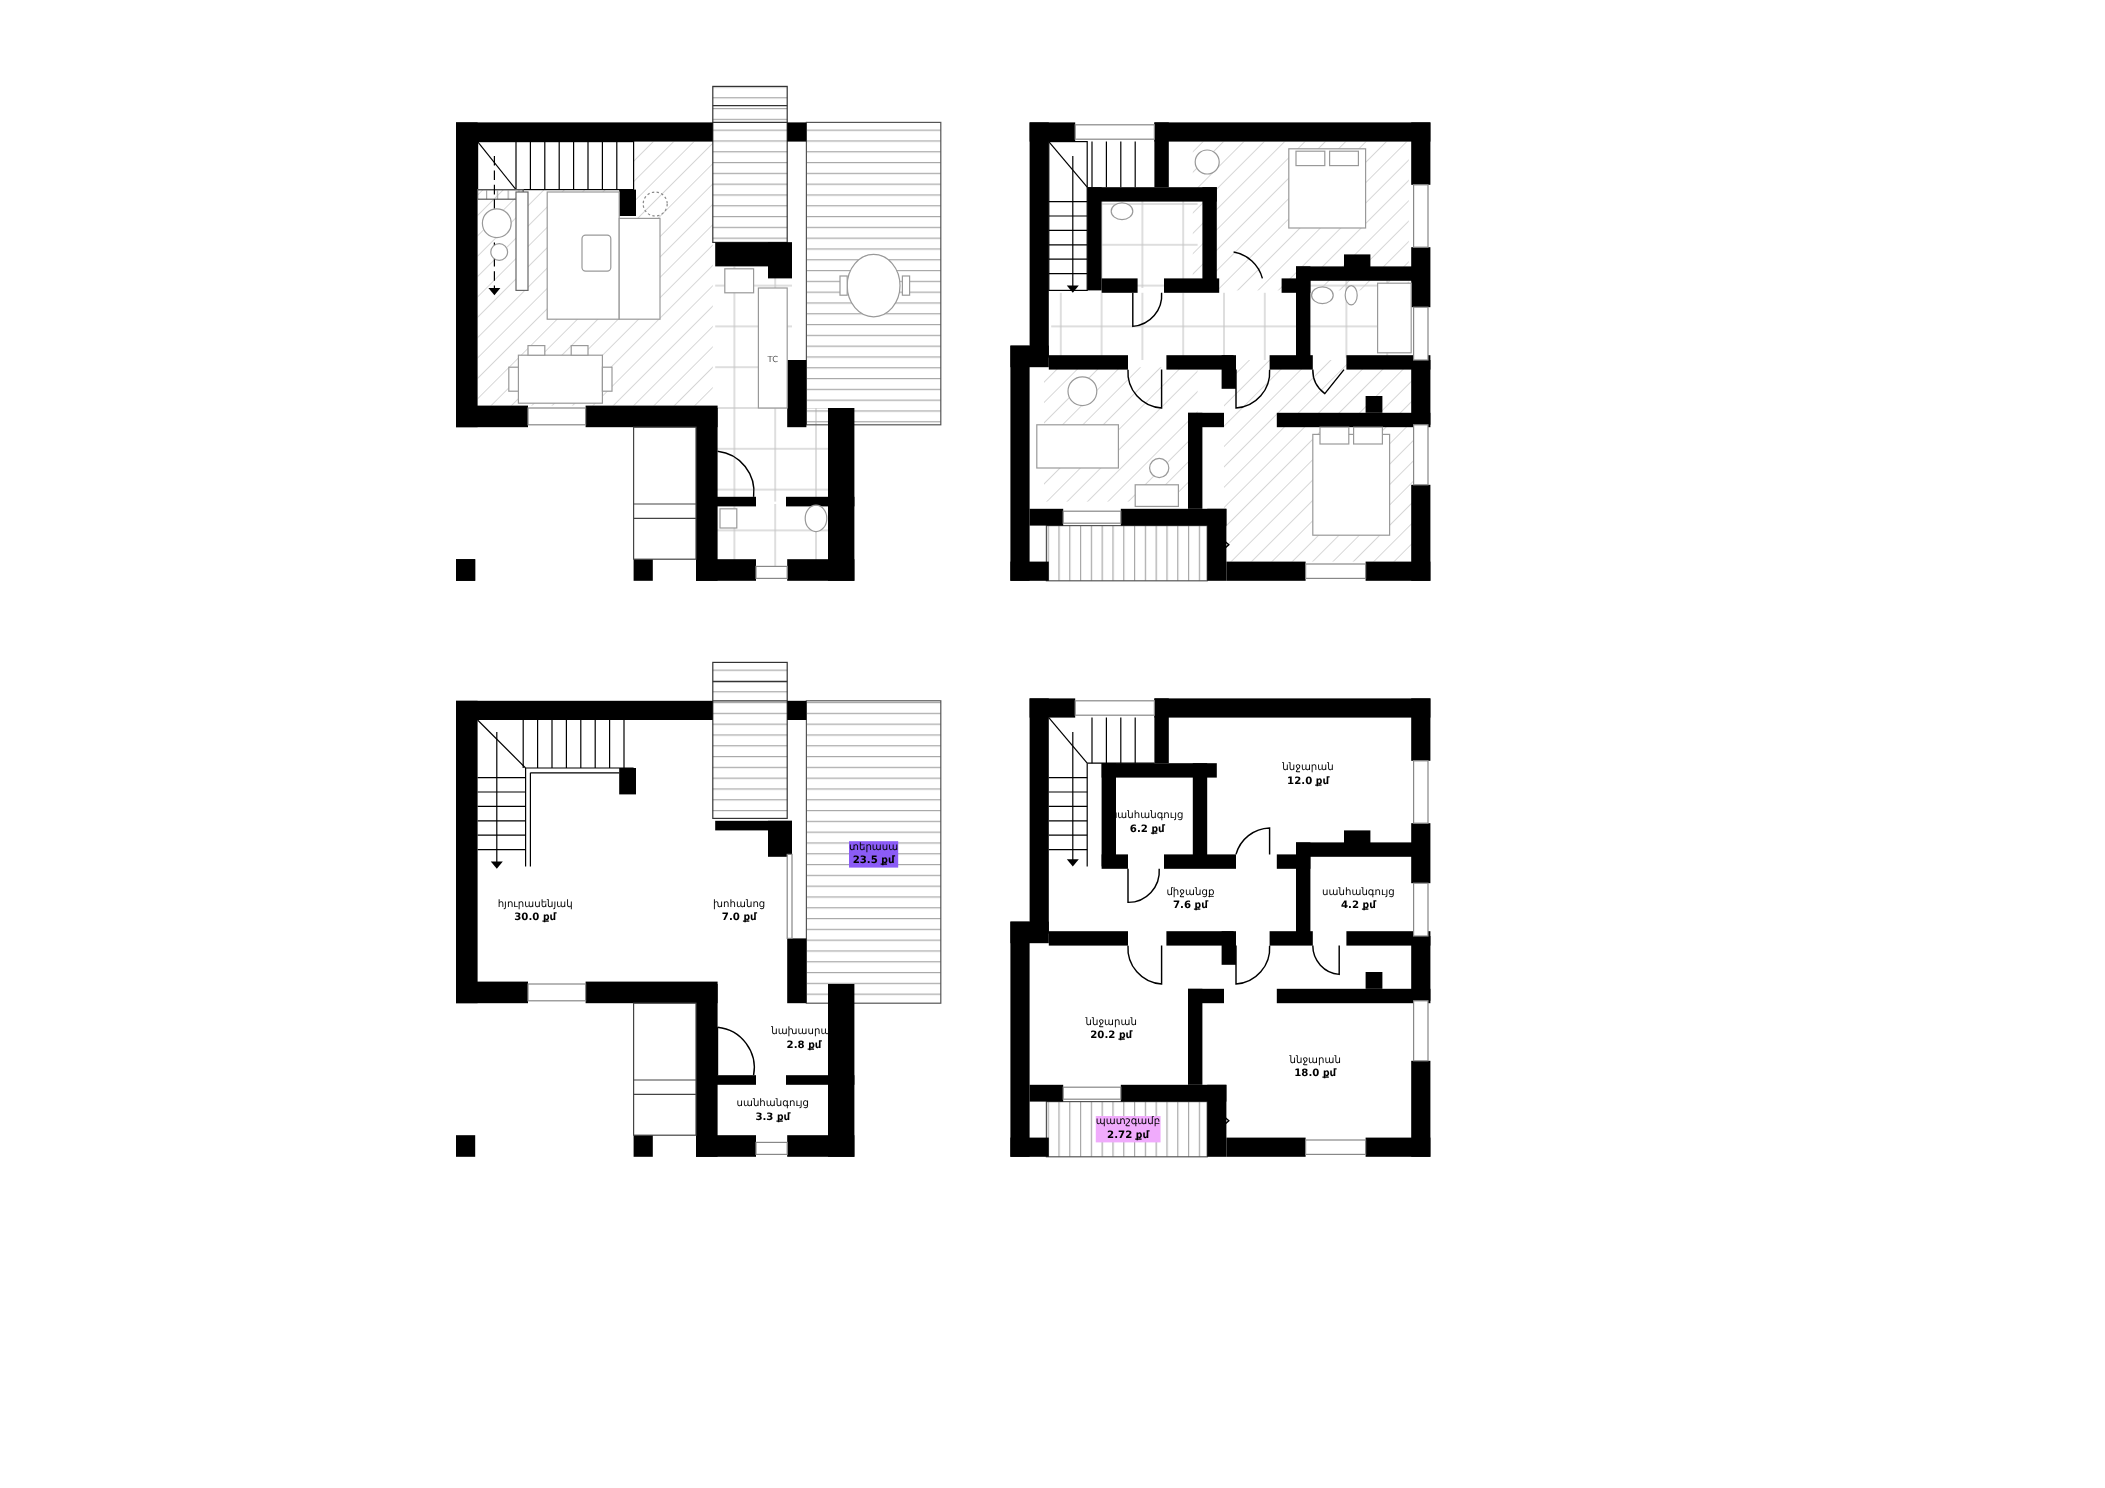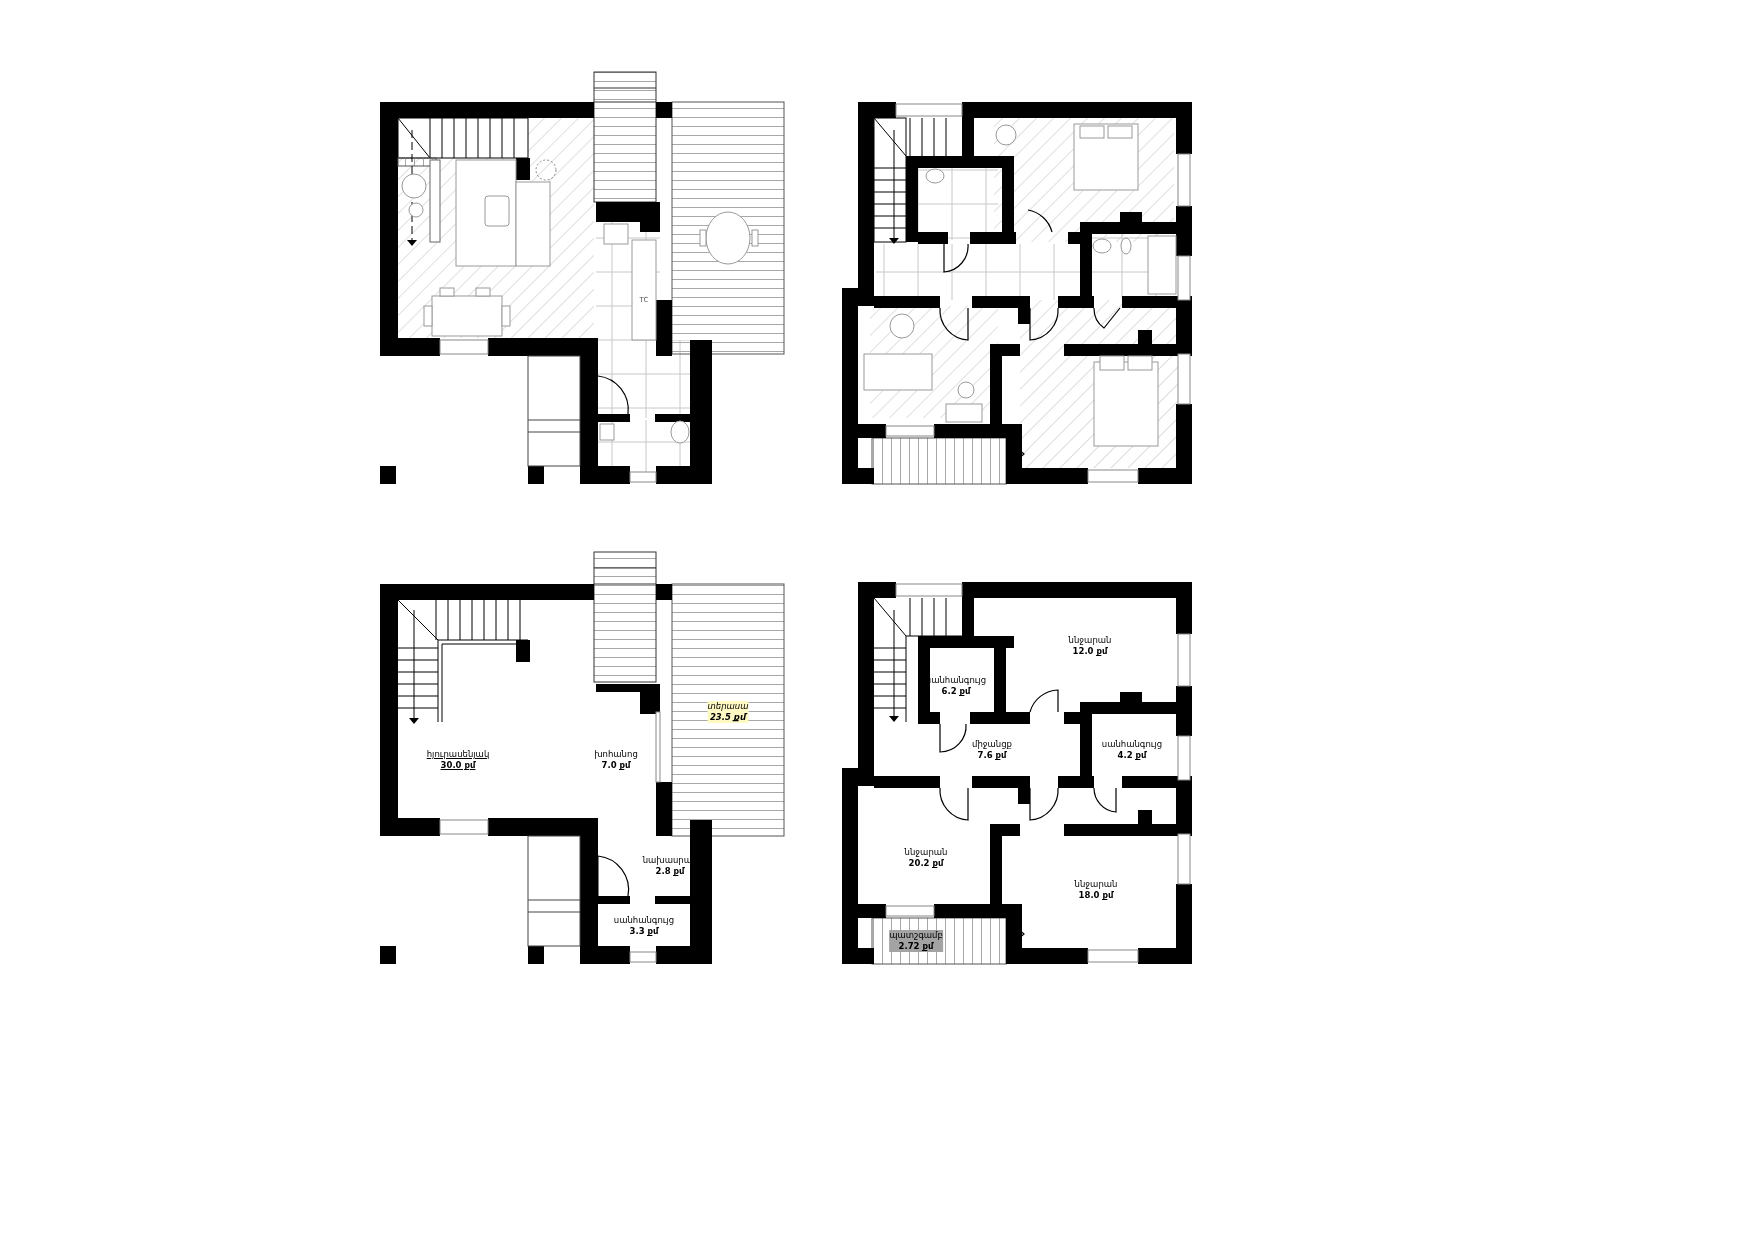--- a/index.html
+++ b/index.html
@@ -345,29 +345,29 @@
     </g>
     <path d="M940 724 L940 752 A 26 26 0 0 0 966 724" fill="none" stroke="#000" stroke-width="1.2"></path>
     <path d="M1030 712 A 30 30 0 0 1 1058 690 L1058 712" fill="none" stroke="#000" stroke-width="1.2"></path>
     <path d="M940 788 A 30 30 0 0 0 968 820 L968 788" fill="none" stroke="#000" stroke-width="1.2"></path>
     <path d="M1030 788 L1030 820 A 30 30 0 0 0 1058 788" fill="none" stroke="#000" stroke-width="1.2"></path>
     <path d="M1094 788 A 24 24 0 0 0 1116 812 L1116 788" fill="none" stroke="#000" stroke-width="1.2"></path>
     <path d="M1008 920 L1024 934 L1008 948" fill="none" stroke="#000" stroke-width="1.2"></path>
   </g>
 </svg>
 
-<div class="lbl" style="left:458px;top:760px;text-decoration:underline;">
+<div class="lbl" style="left:446px;top:760px;">
   <span class="n">հյուրասենյակ</span>
   <span class="a">30.0 քմ</span>
 </div>
 <div class="lbl" style="left:616px;top:760px;">
   <span class="n">խոհանոց</span>
   <span class="a">7.0 քմ</span>
 </div>
-<div class="lbl" style="left:728px;top:712px;background:#fef9c3;font-style:italic;">
+<div class="lbl" style="left:728px;top:712px;background:#8b5cf6;">
   <span class="n">տերասա</span>
   <span class="a">23.5 քմ</span>
 </div>
 <div class="lbl" style="left:670px;top:866px;">
   <span class="n">նախասրահ</span>
   <span class="a">2.8 քմ</span>
 </div>
 <div class="lbl" style="left:644px;top:926px;">
   <span class="n">սանհանգույց</span>
   <span class="a">3.3 քմ</span>
@@ -390,16 +390,16 @@
   <span class="a">4.2 քմ</span>
 </div>
 <div class="lbl" style="left:926px;top:858px;">
   <span class="n">ննջարան</span>
   <span class="a">20.2 քմ</span>
 </div>
 <div class="lbl" style="left:1096px;top:890px;">
   <span class="n">ննջարան</span>
   <span class="a">18.0 քմ</span>
 </div>
-<div class="lbl" style="left:916px;top:941px;background:#a3a3a3;">
+<div class="lbl" style="left:940px;top:941px;background:#f0abfc;">
   <span class="n">պատշգամբ</span>
   <span class="a">2.72 քմ</span>
 </div>
 
 </body></html>

